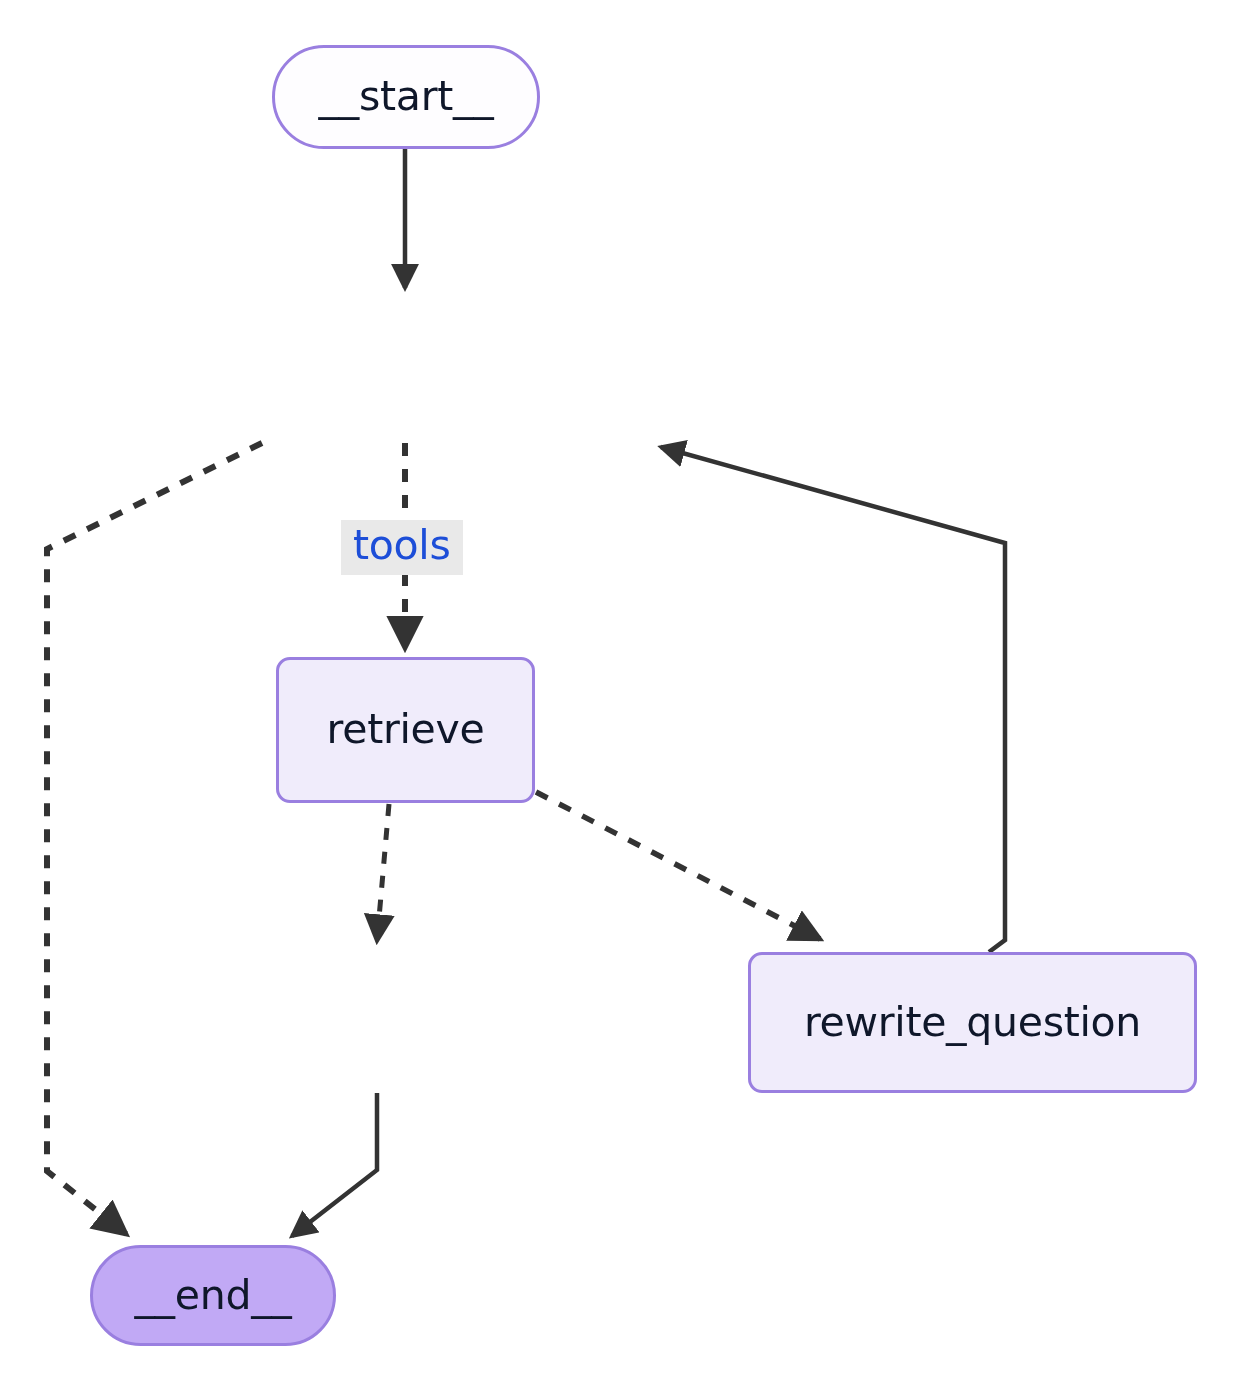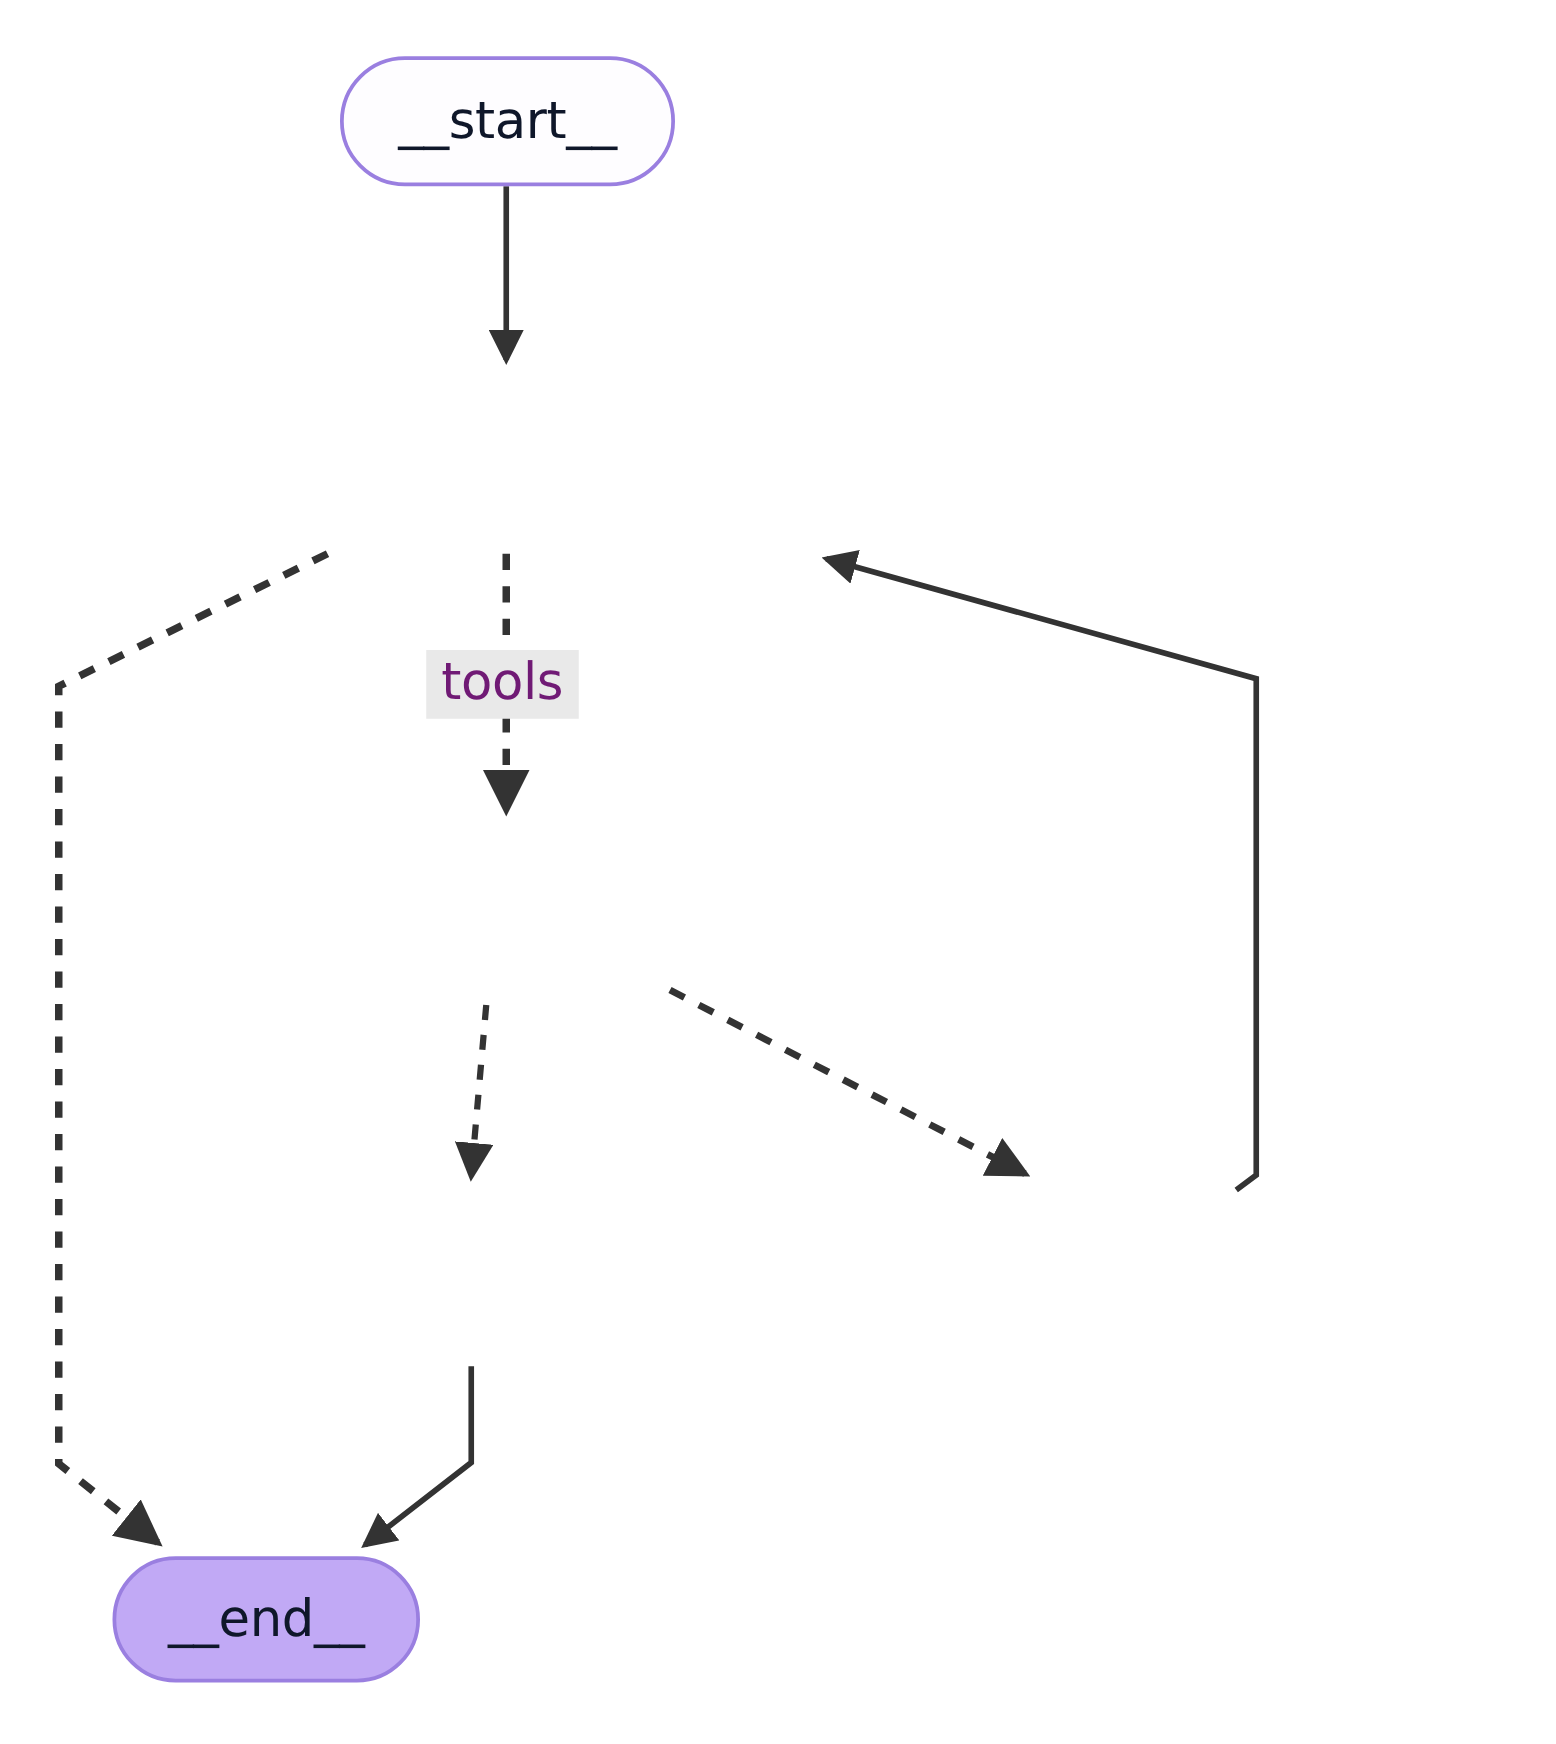--- a/index.html
+++ b/index.html
@@ -57,21 +57,21 @@
     background: #c1a9f5;
     border-color: #9a7fe0;
   }
   .node-label {
     display: block;
     pointer-events: none;
   }
   .edge-label {
     position: absolute;
     background: #e9e9e9;
-    color: #701a75;
+    color: #1d4ed8;
     font-size: 41px;
     line-height: 1.0;
     padding: 5px 12px 9px 12px;
     box-sizing: border-box;
     white-space: nowrap;
     letter-spacing: -0.3px;
   }
   
   #node-start        { left: 272px; top: 45px;  width: 268px; height: 104px; }
   #node-gqor         { left: 66px;  top: 296px; width: 680px; height: 146px; }
@@ -106,22 +106,28 @@
     <path d="M 377 1093 L 377 1170 L 292 1236" fill="none" stroke="#333333" stroke-width="4.5" stroke-linejoin="miter" marker-end="url(#arrow)"></path>
 
     <path d="M 989 952 L 1005 940 L 1005 543 L 661 447" fill="none" stroke="#333333" stroke-width="4.5" stroke-linejoin="miter" marker-end="url(#arrow)"></path>
   </svg>
 
   <div class="node terminal start" id="node-start">
     <span class="node-label">__start__</span>
   </div>
 
 
+  <div class="node" id="node-retrieve">
+    <span class="node-label">retrieve</span>
+  </div>
 
 
+  <div class="node" id="node-rewrite">
+    <span class="node-label">rewrite_question</span>
+  </div>
 
   <div class="node terminal end" id="node-end">
     <span class="node-label">__end__</span>
   </div>
 
   <div class="edge-label" id="edge-label-tools">tools</div>
 
 </div>
 
 </body></html>

